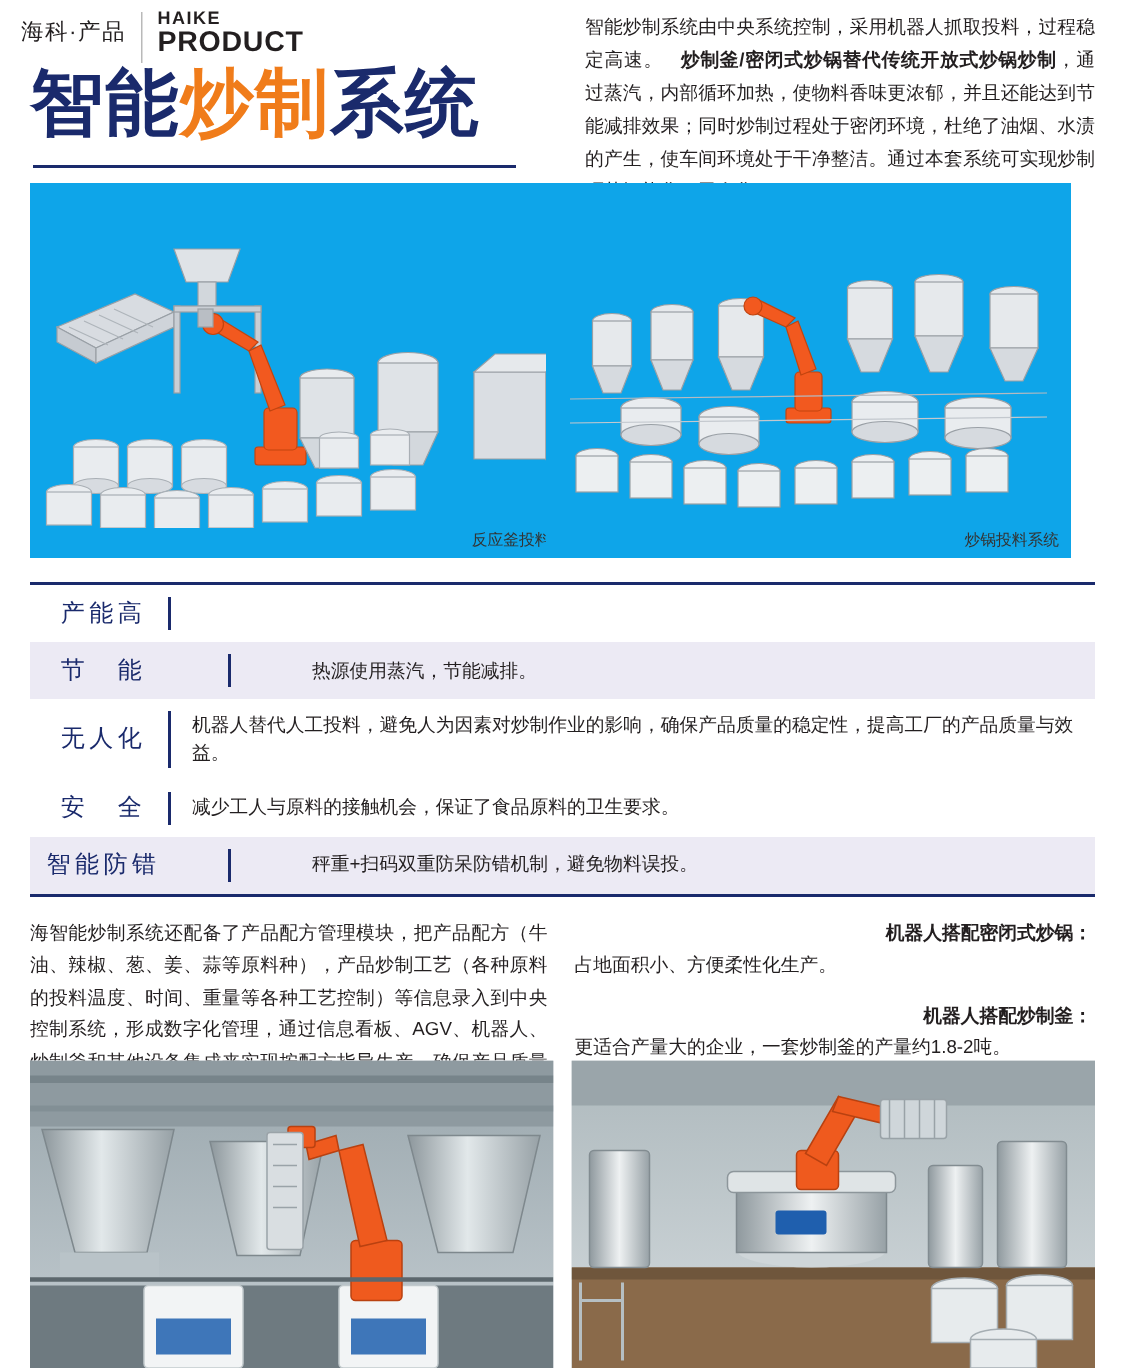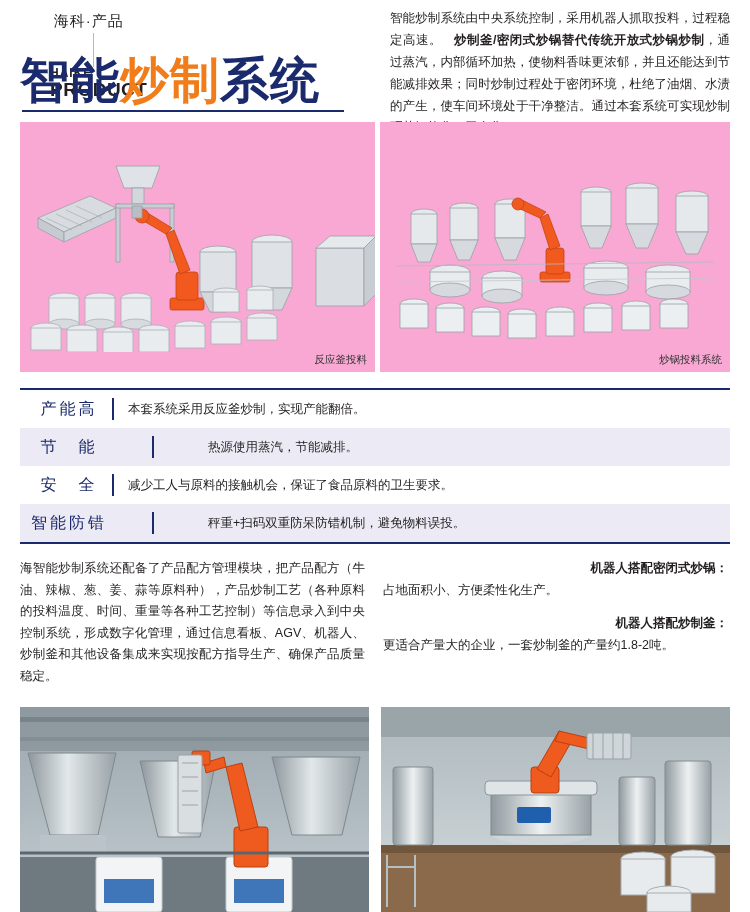--- a/index.html
+++ b/index.html
@@ -8,40 +8,40 @@
     background:#ffffff;
     font-family:"Liberation Sans","DejaVu Sans",sans-serif;
     color:#231f20;
     overflow:hidden;
     position:relative;
   }
   .page{position:relative;width:750px;height:912px;}
 
   
   .header{position:relative;height:120px;}
-  .brand{position:absolute;left:40px;top:6px;display:flex;align-items:center;flex-direction:column;}
+  .brand{position:absolute;left:14px;top:6px;display:flex;align-items:flex-start;}
   .brand-cn{font-size:15px;letter-spacing:1px;color:#231f20;padding-top:6px;padding-right:10px;}
   .brand-divider{width:1px;height:34px;background:#b9b9b9;margin-top:2px;}
   .brand-en{padding-left:10px;line-height:1.05;}
   .brand-en .l1{font-size:12px;font-weight:bold;letter-spacing:1px;color:#231f20;}
   .brand-en .l2{font-size:19px;font-weight:bold;letter-spacing:0.5px;color:#231f20;}
 
-  .title{position:absolute;left:20px;top:48px;font-size:49px;font-weight:bold;letter-spacing:1px;white-space:nowrap;}
+  .title{position:absolute;left:20px;top:36px;font-size:49px;font-weight:bold;letter-spacing:1px;white-space:nowrap;}
   .title .b{color:#1a2a6c;}
   .title .o{color:#f07c1a;}
   .title-rule{position:absolute;left:22px;top:110px;width:322px;height:2px;background:#1a2a6c;}
 
   .intro{position:absolute;left:390px;top:8px;width:340px;font-size:12.5px;line-height:1.75;text-align:justify;color:#231f20;}
   .intro b{font-weight:bold;margin-left:12px;}
 
   
   .shots{position:relative;margin-top:2px;height:250px;}
-  .shot{position:absolute;top:0;background:#f9a8d4;}
+  .shot{position:absolute;top:0;background:#0ea5e9;}
   .shot.left{left:20px;width:355px;height:250px;}
-  .shot.right{left:380px;width:350px;height:250px;text-decoration:underline;}
+  .shot.right{left:364px;width:350px;height:250px;text-decoration:underline;}
   .shot-cap{position:absolute;bottom:5px;right:8px;font-size:10.5px;color:#333;}
   .machine-svg{width:100%;height:230px;display:block;}
 
   
   .features{position:relative;margin:16px 20px 0 20px;border-top:2px solid #1a2a6c;border-bottom:2px solid #1a2a6c;}
   .frow{display:flex;align-items:center;min-height:38px;}
   .frow.alt{background:#eceaf4;gap:40px;}
   .fkey{width:92px;flex:none;text-align:center;font-size:16px;font-weight:normal;color:#1a2a6c;letter-spacing:3px;padding-left:6px;box-sizing:border-box;}
   .fbar{width:2px;align-self:stretch;background:#1a2a6c;margin:8px 0;flex:none;}
   .fval{padding:8px 10px 8px 14px;font-size:12.5px;line-height:1.5;color:#231f20;}
@@ -232,26 +232,30 @@
         </g>
       </svg>
       <div class="shot-cap">炒锅投料系统</div>
     </div>
   </div>
 
   <div class="features">
     <div class="frow">
       <div class="fkey">产能高</div>
       <div class="fbar"></div>
-      <div class="fval">本套系统采用反应釜炒制，实现产能翻倍。</div>
     </div>
     <div class="frow alt">
       <div class="fkey">节　能</div>
       <div class="fbar"></div>
       <div class="fval">热源使用蒸汽，节能减排。</div>
+    </div>
+    <div class="frow">
+      <div class="fkey">无人化</div>
+      <div class="fbar"></div>
+      <div class="fval">机器人替代人工投料，避免人为因素对炒制作业的影响，确保产品质量的稳定性，提高工厂的产品质量与效益。</div>
     </div>
     <div class="frow">
       <div class="fkey">安　全</div>
       <div class="fbar"></div>
       <div class="fval">减少工人与原料的接触机会，保证了食品原料的卫生要求。</div>
     </div>
     <div class="frow alt">
       <div class="fkey">智能防错</div>
       <div class="fbar"></div>
       <div class="fval">秤重+扫码双重防呆防错机制，避免物料误投。</div>

